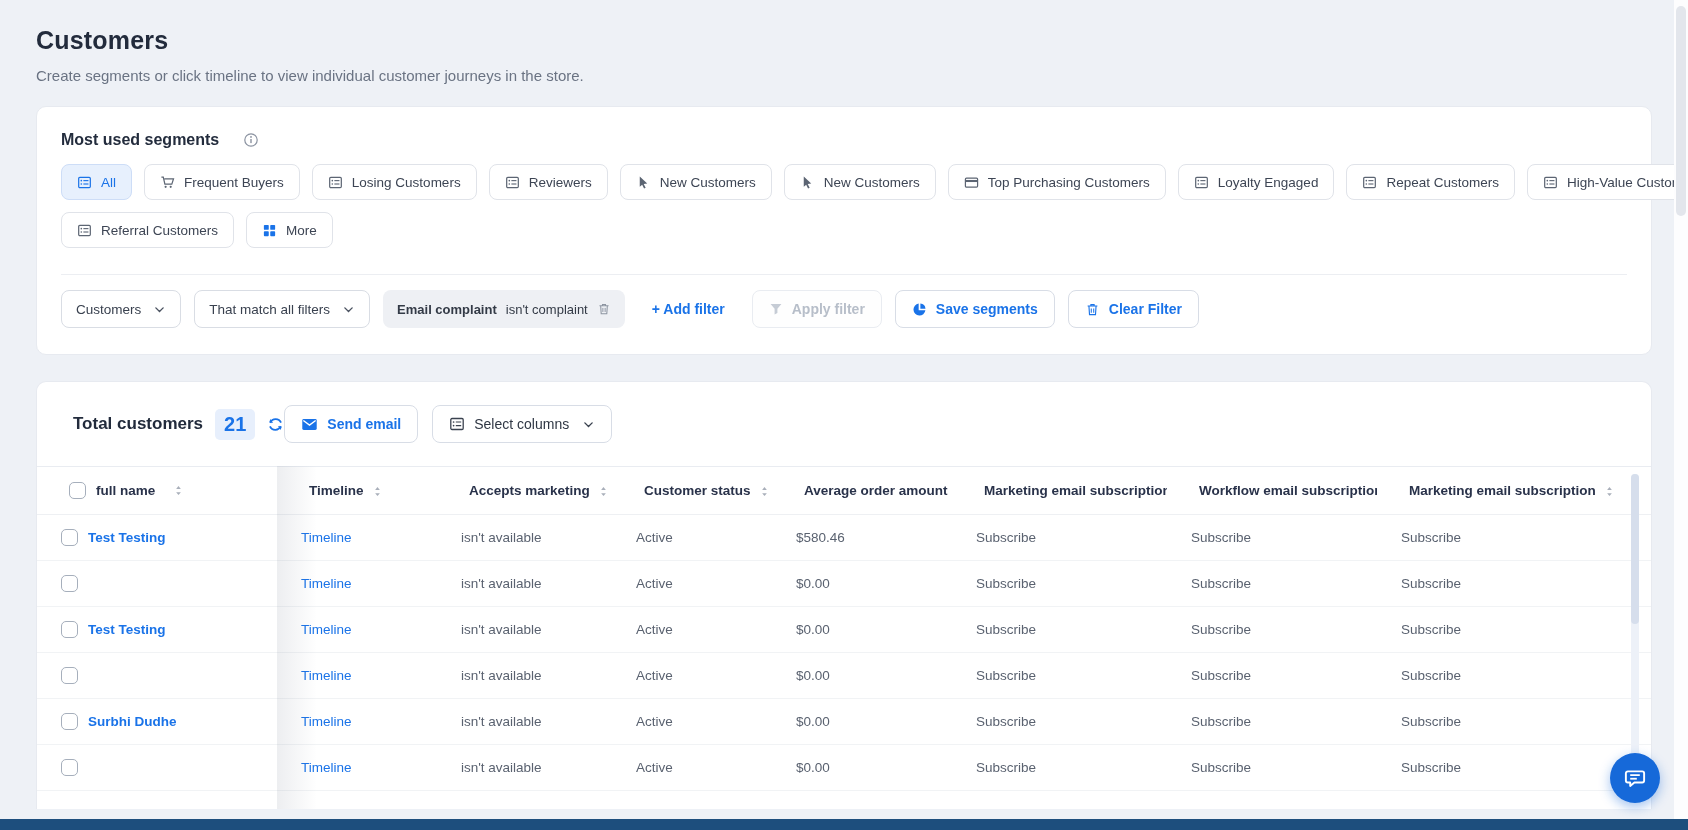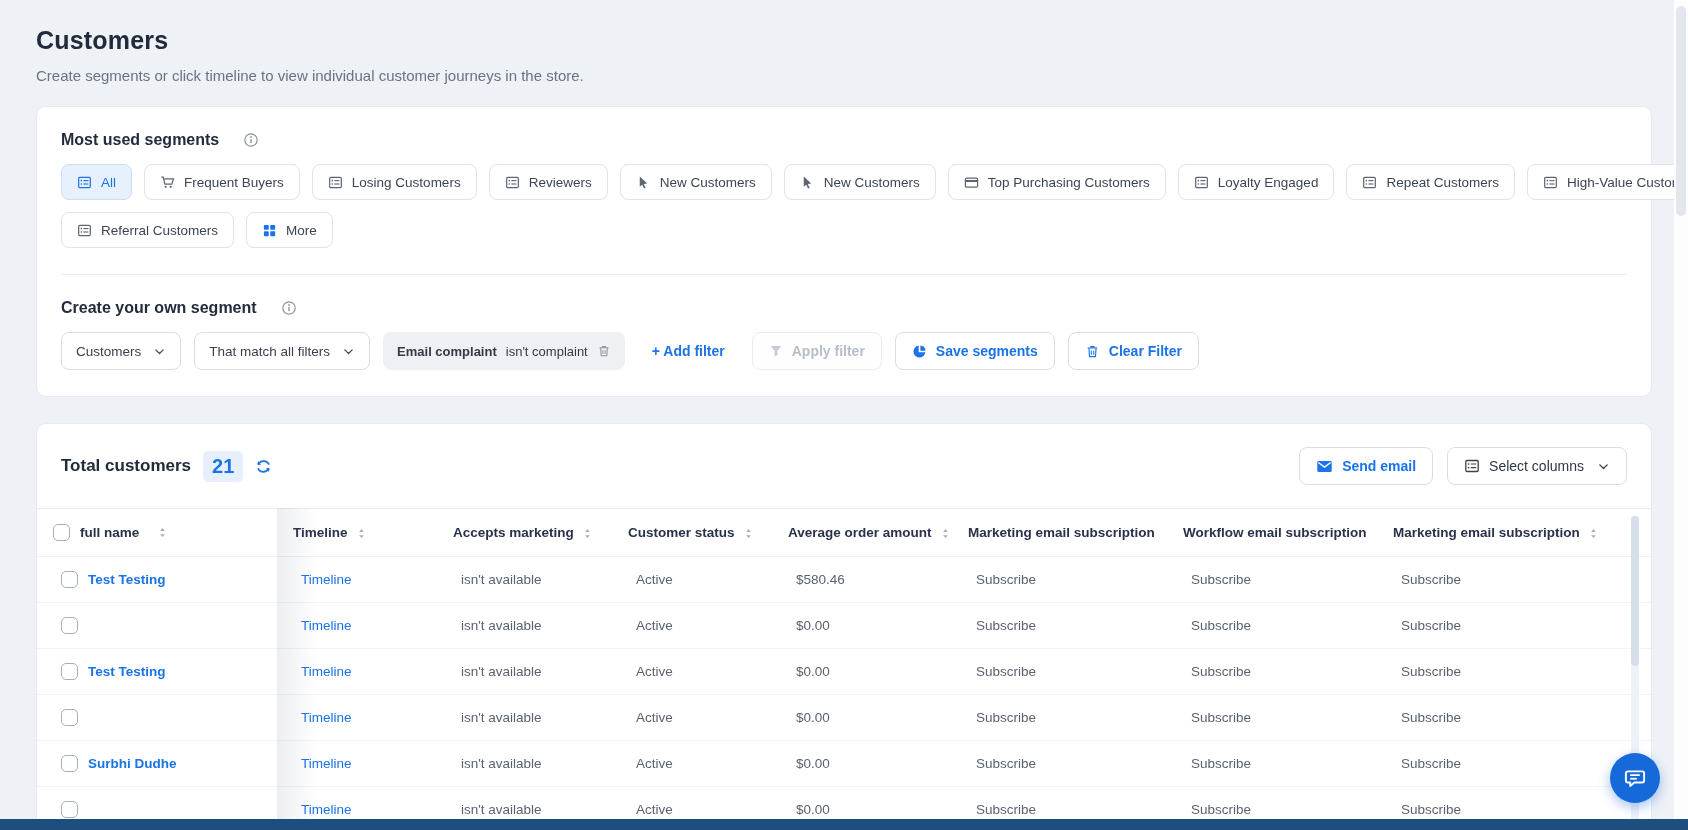--- a/index.html
+++ b/index.html
@@ -69,35 +69,35 @@
 
   
   .card-customers {
     margin-top: 26px;
     height: 428px;
     border-radius: 10px 10px 0 0;
     border-bottom: none;
     position: relative;
     overflow: hidden;
   }
-  .cust-head { height: 84px; padding: 0 24px; display: flex; align-items: center; justify-content: space-between; }
+  .cust-head { height: 84px; padding: 0 36px; display: flex; align-items: center; }
   .cust-head-left { display: flex; align-items: center; gap: 12px; }
   .cust-title { font-size: 17px; font-weight: 700; color: #222b3c; }
   .count-badge { background: #e7effc; color: #1a73e8; font-size: 20px; font-weight: 700; border-radius: 5px; padding: 4px 9px; }
   .refresh-btn { color: #1a73e8; cursor: pointer; display: inline-flex; }
   .cust-head-right { display: flex; align-items: center; gap: 14px; }
   .btn .mail-ic { color: #1a73e8; }
   .btn.neutral { color: #2f3744; font-weight: 500; }
   .btn.neutral .ic { color: #3a424f; }
 
   
   table { width: 100%; border-collapse: collapse; table-layout: fixed; }
   thead th {
     height: 48px; text-align: left; font-size: 13.5px; font-weight: 700; color: #29324a;
-    padding-left: 16px; border-top: 1px solid #e9ecf1; border-bottom: 1px solid #eef0f3;
+    padding-left: 32px; border-top: 1px solid #e9ecf1; border-bottom: 1px solid #eef0f3;
     background: #fff; white-space: nowrap; overflow: hidden;
   }
   tbody td {
     height: 46px; font-size: 13.5px; color: #5a6270; padding-left: 24px;
     border-bottom: 1px solid #f1f3f5; background: #fff; white-space: nowrap; overflow: hidden;
   }
   .cell-first { display: flex; align-items: center; gap: 10px; height: 100%; }
   .checkbox {
     width: 17px; height: 17px; border: 1.6px solid #a6afbc; border-radius: 5px; background: #fff;
     flex: 0 0 auto; cursor: pointer;
@@ -286,26 +286,20 @@
     <div class="chip more">
       <svg class="ic" width="15" height="15">
           <use href="#i-grid"></use>
         </svg>
       <span>More</span>
     </div>
   </div>
 
   <div class="divider"></div>
 
-  <div class="section-heading builder-heading">
-    <span>Create your own segment</span>
-    <svg class="ic info-ic" width="16" height="16">
-        <use href="#i-info"></use>
-      </svg>
-  </div>
 
   <div class="builder-row">
     <div class="select-box">
       <span>Customers</span>
       <svg class="ic chev" width="13" height="13">
           <use href="#i-chevron"></use>
         </svg>
     </div>
     <div class="select-box">
       <span>That match all filters</span>

